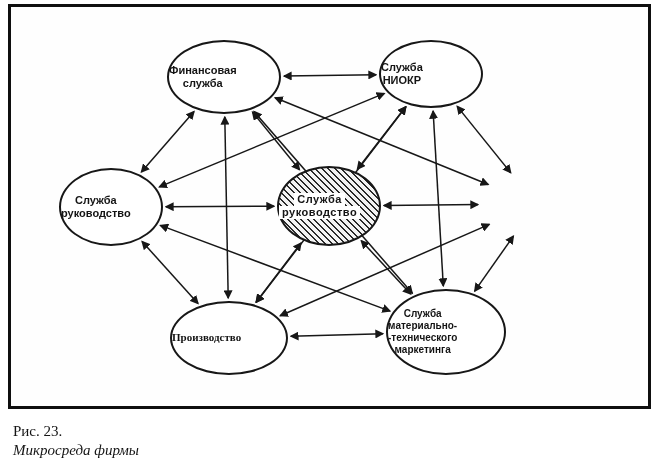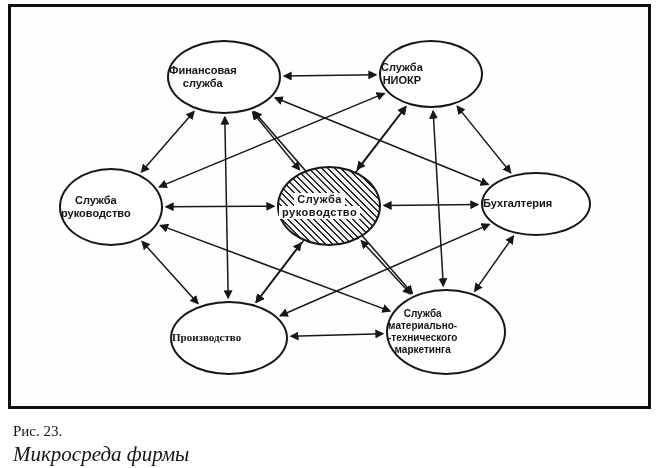--- a/index.html
+++ b/index.html
@@ -25,21 +25,21 @@
     letter-spacing:0.5px;
   }
   .node.hatched .node-label span {
     display:table; margin:0 auto; background:#fff; padding:0 3px;
   }
   .caption {
     position:absolute; left:13px; top:423px; color:#141414;
     font-family:"Liberation Serif", serif; font-weight:normal;
   }
   .caption-label { font-size:15px; }
-  .caption-title { font-size:21px; font-style:italic; margin-top:2px; }
+  .caption-title { font-size:15px; font-style:italic; margin-top:2px; }
 </style>
 </head>
 <body>
 
 <div id="stage">
   <div id="frame"></div>
 
   <svg id="edges" width="659" height="468">
     <defs>
       <marker id="arrowhead" viewBox="0 0 10 10" refX="8.5" refY="5" markerWidth="9" markerHeight="9" markerUnits="userSpaceOnUse" orient="auto-start-reverse">
@@ -86,25 +86,20 @@
           <span>Служба</span>
           <span>НИОКР</span>
         </div>
       </div>
       <div class="node" style="left: 59px; top: 168px; width: 104px; height: 78px;">
         <div class="node-label">
           <span>Служба</span>
           <span>руководство</span>
         </div>
       </div>
-      <div class="node" style="left: 481px; top: 172px; width: 110px; height: 64px;">
-        <div class="node-label">
-          <span>Бухгалтерия</span>
-        </div>
-      </div>
       <div class="node" style="left: 170px; top: 301px; width: 118px; height: 74px; font-family: Liberation Serif, serif;">
         <div class="node-label">
           <span>Производство</span>
         </div>
       </div>
       <div class="node" style="left: 386px; top: 289px; width: 120px; height: 86px; font-size: 10px;">
         <div class="node-label">
           <span>Служба</span>
           <span>материально-</span>
           <span>-технического</span>

